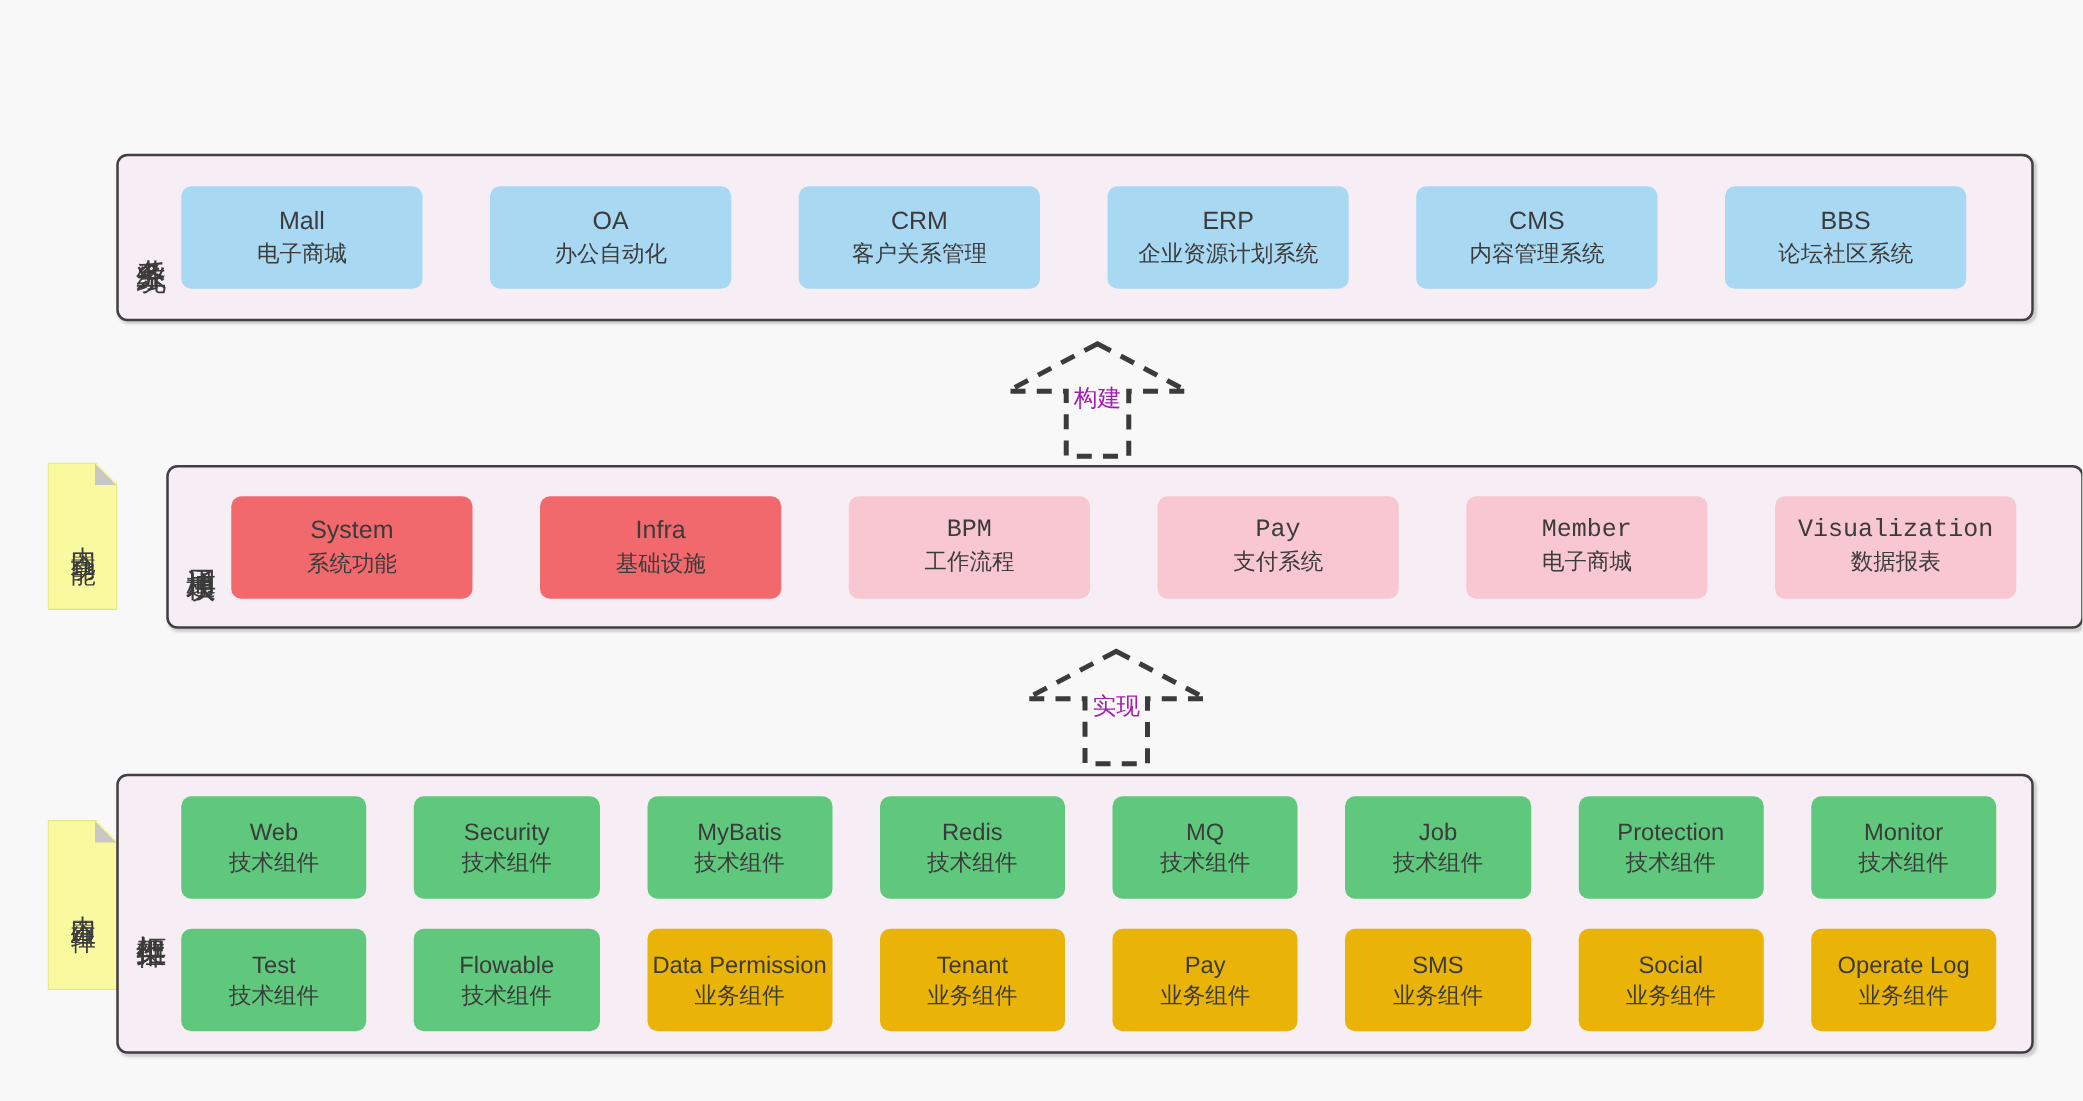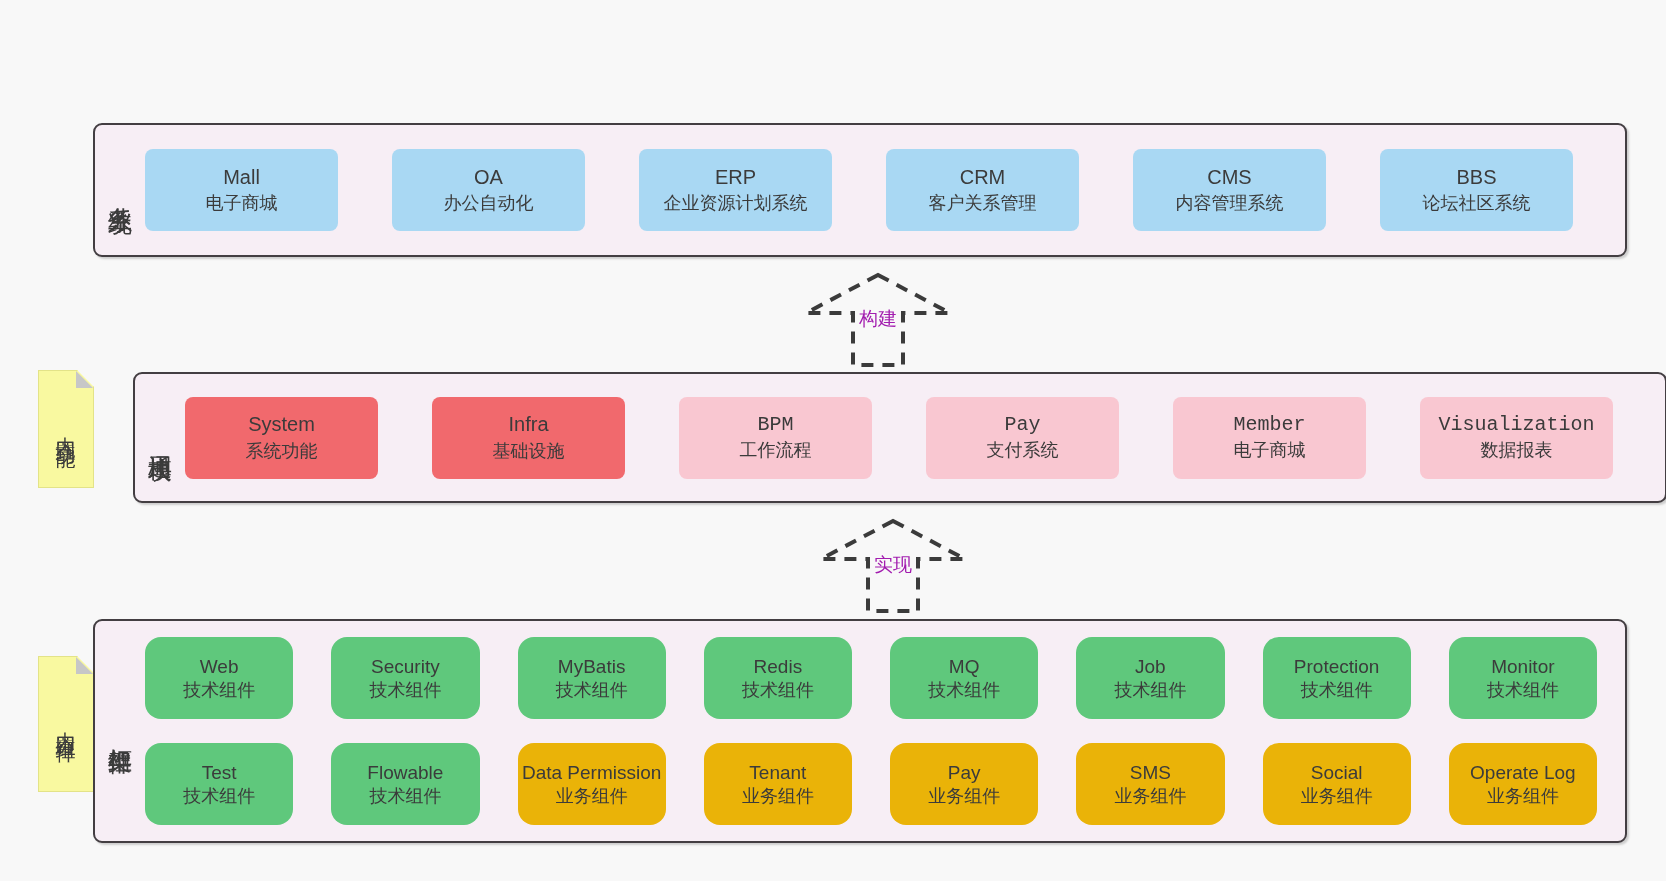--- a/index.html
+++ b/index.html
@@ -23,21 +23,21 @@
     font-size:24px;letter-spacing:1px;line-height:1;color:#3b3b3b;
   }
   .boxes{flex:1;display:flex;align-items:center;gap:54px;padding:0 52px 0 0;}
   .rows{flex:1;display:flex;flex-direction:column;justify-content:center;gap:24px;padding:18px 28px 18px 0;}
   .row{display:flex;gap:38px;}
   .node{
     flex:1;height:82px;border-radius:8px;
     display:flex;flex-direction:column;align-items:center;justify-content:center;
     text-align:center;line-height:1.38;font-size:20px;
   }
-  .row .node{height:82px;font-size:19px;line-height:1.32;border-radius:16px;}
+  .row .node{height:82px;font-size:19px;line-height:1.32;}
   .node .desc{font-size:18px;}
   .node.blue{background:#a9d8f3;}
   .node.red{background:#f1696d;}
   .node.pink{background:#f9c7d1;font-family:Liberation Mono, monospace;}
   .node.green{background:#5fc87c;}
   .node.light_green{background:#eab308;}
   
   .sticky{
     position:absolute;left:38px;width:56px;box-sizing:border-box;
     background:#f9f9a0;border:1px solid #e3e388;z-index:1;
@@ -75,26 +75,26 @@
     <div class="boxes">
       <div class="node blue">
         <span class="name">Mall</span>
         <span class="desc">电子商城</span>
       </div>
       <div class="node blue">
         <span class="name">OA</span>
         <span class="desc">办公自动化</span>
       </div>
       <div class="node blue">
+        <span class="name">CRM</span>
+        <span class="desc">客户关系管理</span>
+      </div>
+      <div class="node blue">
         <span class="name">ERP</span>
         <span class="desc">企业资源计划系统</span>
-      </div>
-      <div class="node blue">
-        <span class="name">CRM</span>
-        <span class="desc">客户关系管理</span>
       </div>
       <div class="node blue">
         <span class="name">CMS</span>
         <span class="desc">内容管理系统</span>
       </div>
       <div class="node blue">
         <span class="name">BBS</span>
         <span class="desc">论坛社区系统</span>
       </div>
     </div>

